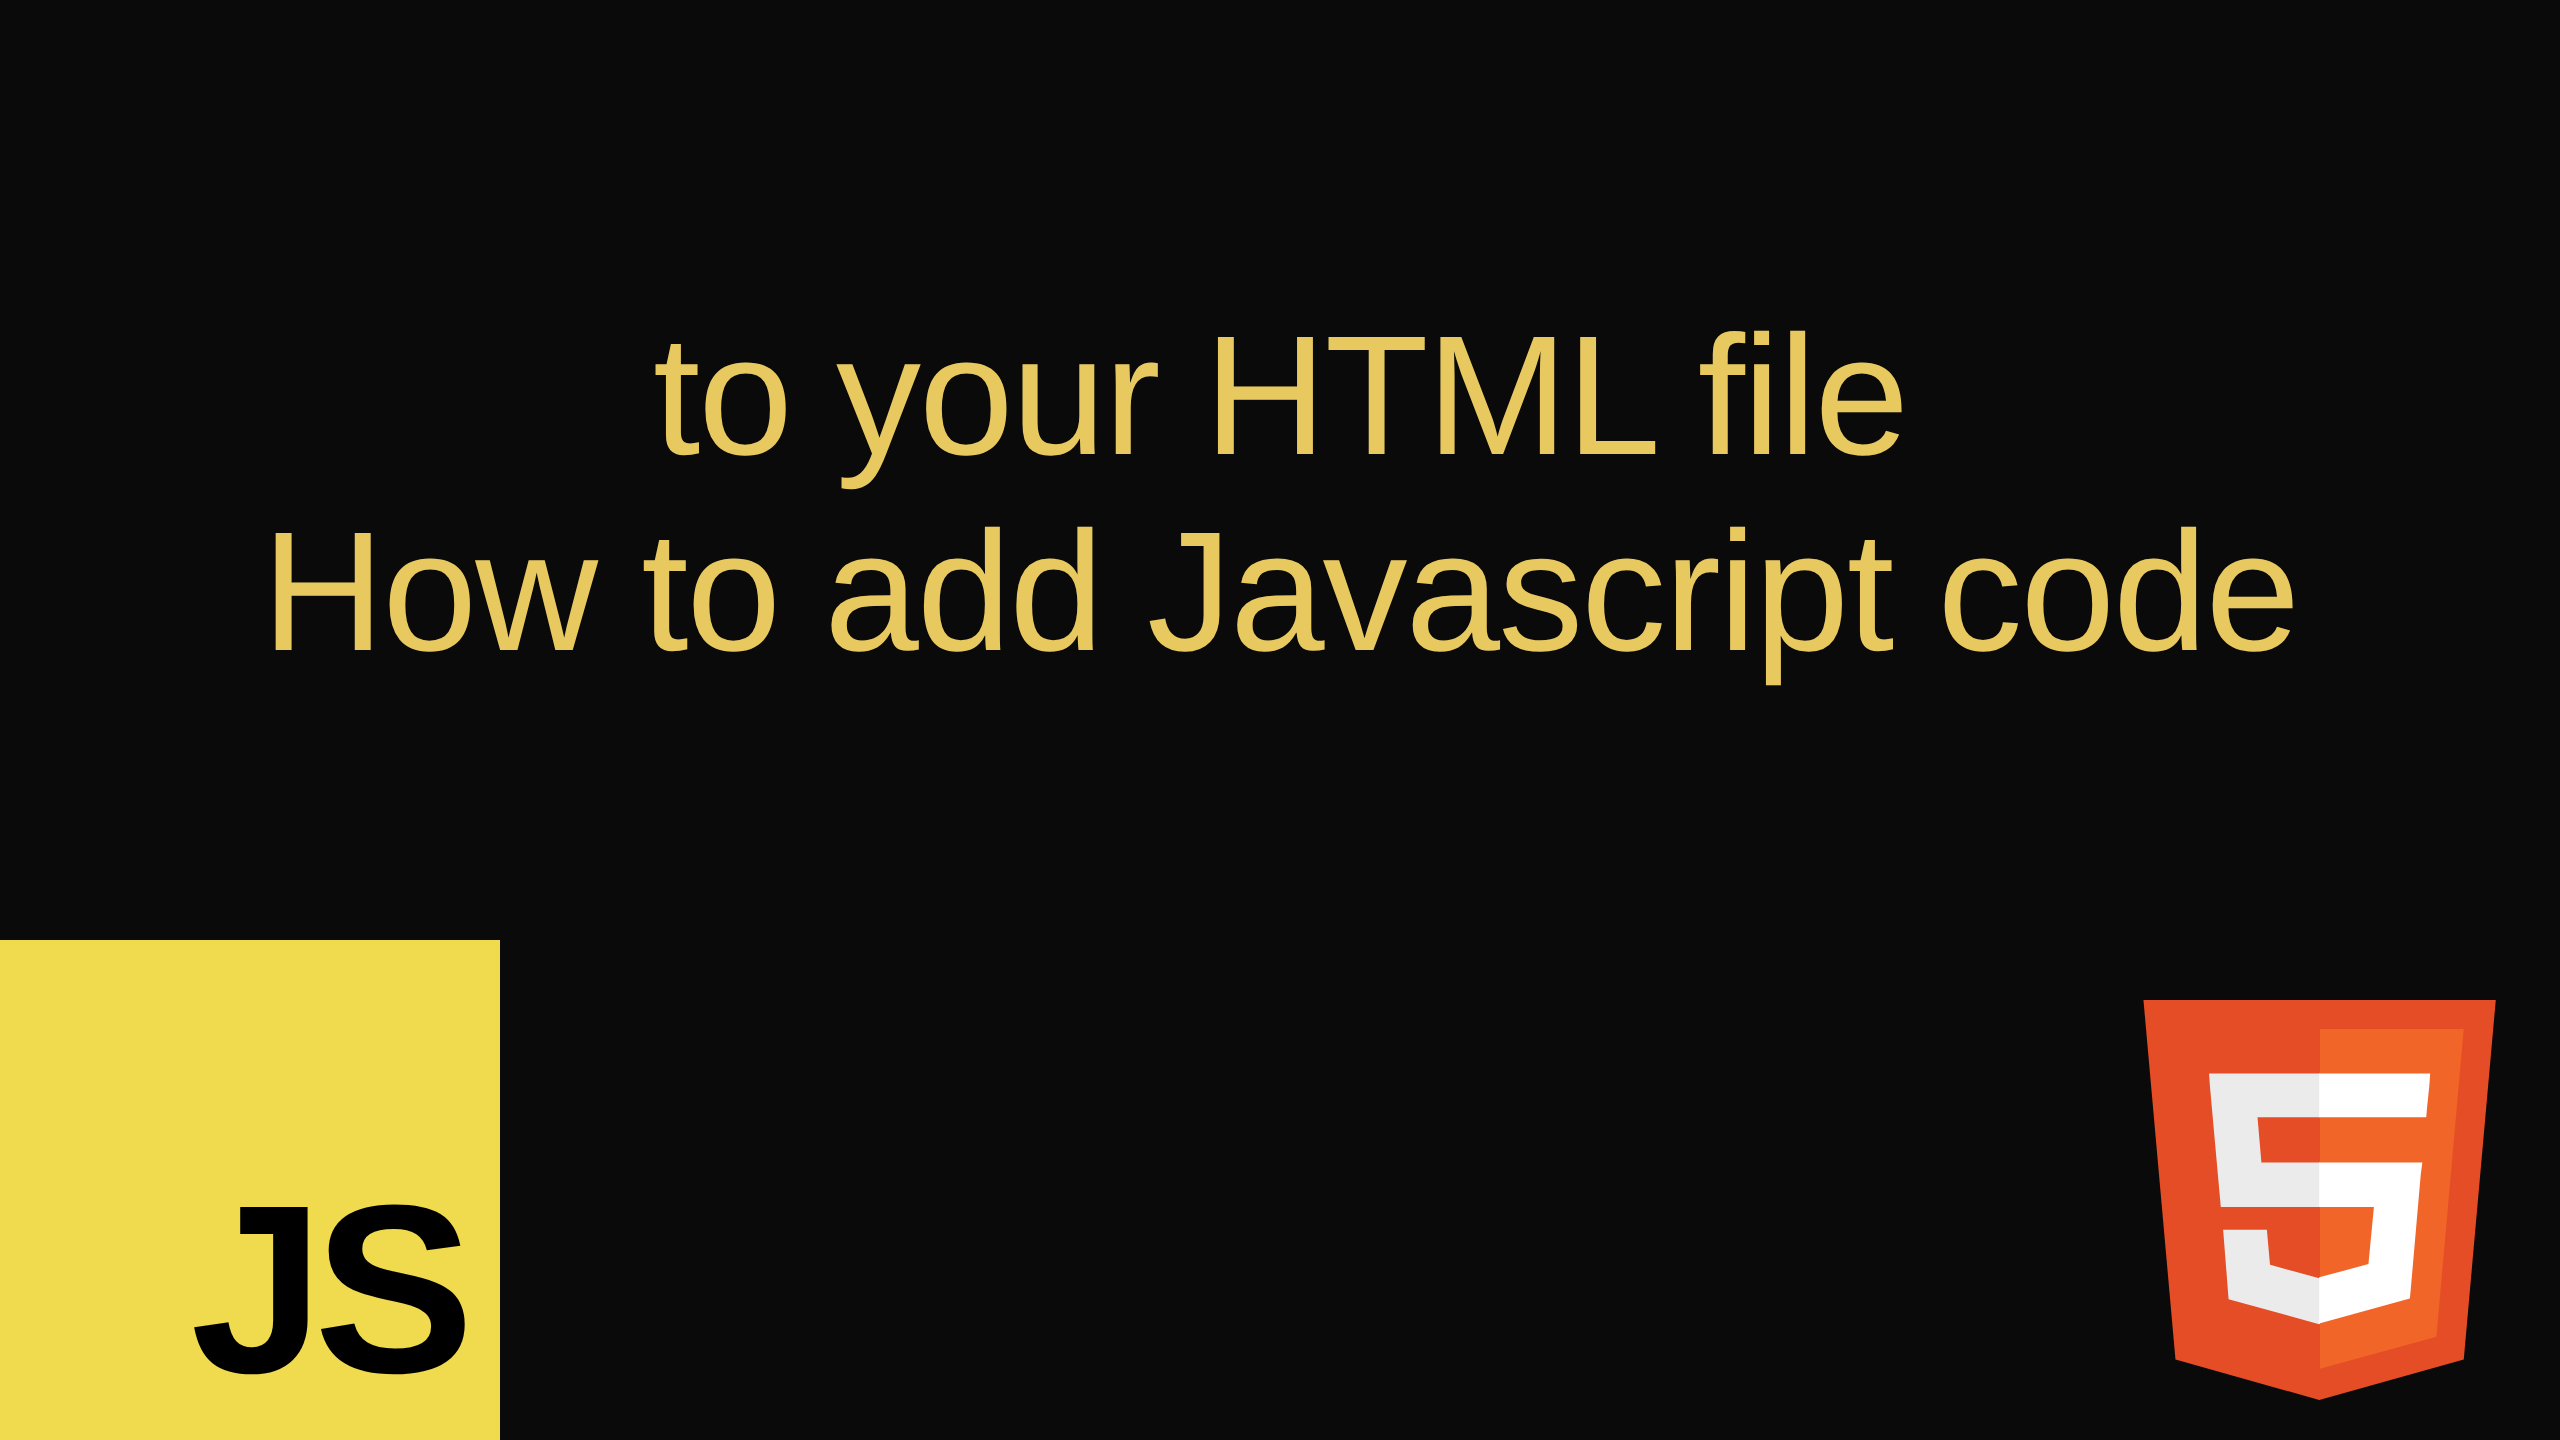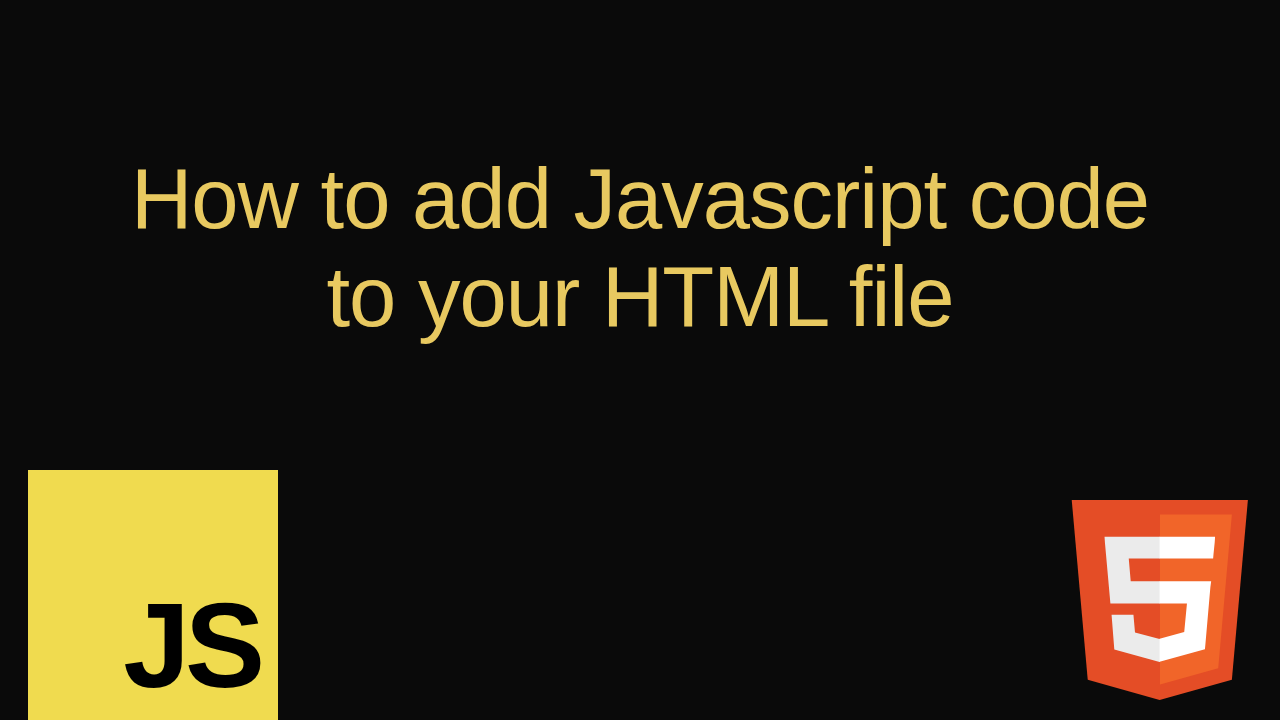--- a/index.html
+++ b/index.html
@@ -37,21 +37,20 @@
       position: absolute;
       bottom: 0;
       left: 0;
       width: 250px;
       height: 250px;
       background-color: #f0db4f;
       display: flex;
       align-items: flex-end;
       justify-content: flex-end;
       padding: 15px 18px;
-      margin-left: 28px;
     }
     
     .js-text {
       color: #000000;
       font-size: 120px;
       font-weight: 700;
       font-family: Helvetica, Arial, sans-serif;
       letter-spacing: -5px;
       line-height: 1;
     }
@@ -66,22 +65,22 @@
     
     .html5-logo svg {
       width: 100%;
       height: 100%;
     }
   </style>
 </head>
 <body>
 
 <div class="title-container">
+  <div class="title-line">to your HTML file</div>
   <div class="title-line">How to add Javascript code</div>
-  <div class="title-line">to your HTML file</div>
 </div>
 
 <div class="js-logo">
   <span class="js-text">JS</span>
 </div>
 
 <div class="html5-logo">
   <svg viewBox="0 0 512 512">
     <path fill="#e44d26" d="M71 460L30 0h451l-41 460-185 52"></path>
     <path fill="#f16529" d="M256 472l149-41 35-394H256"></path>

